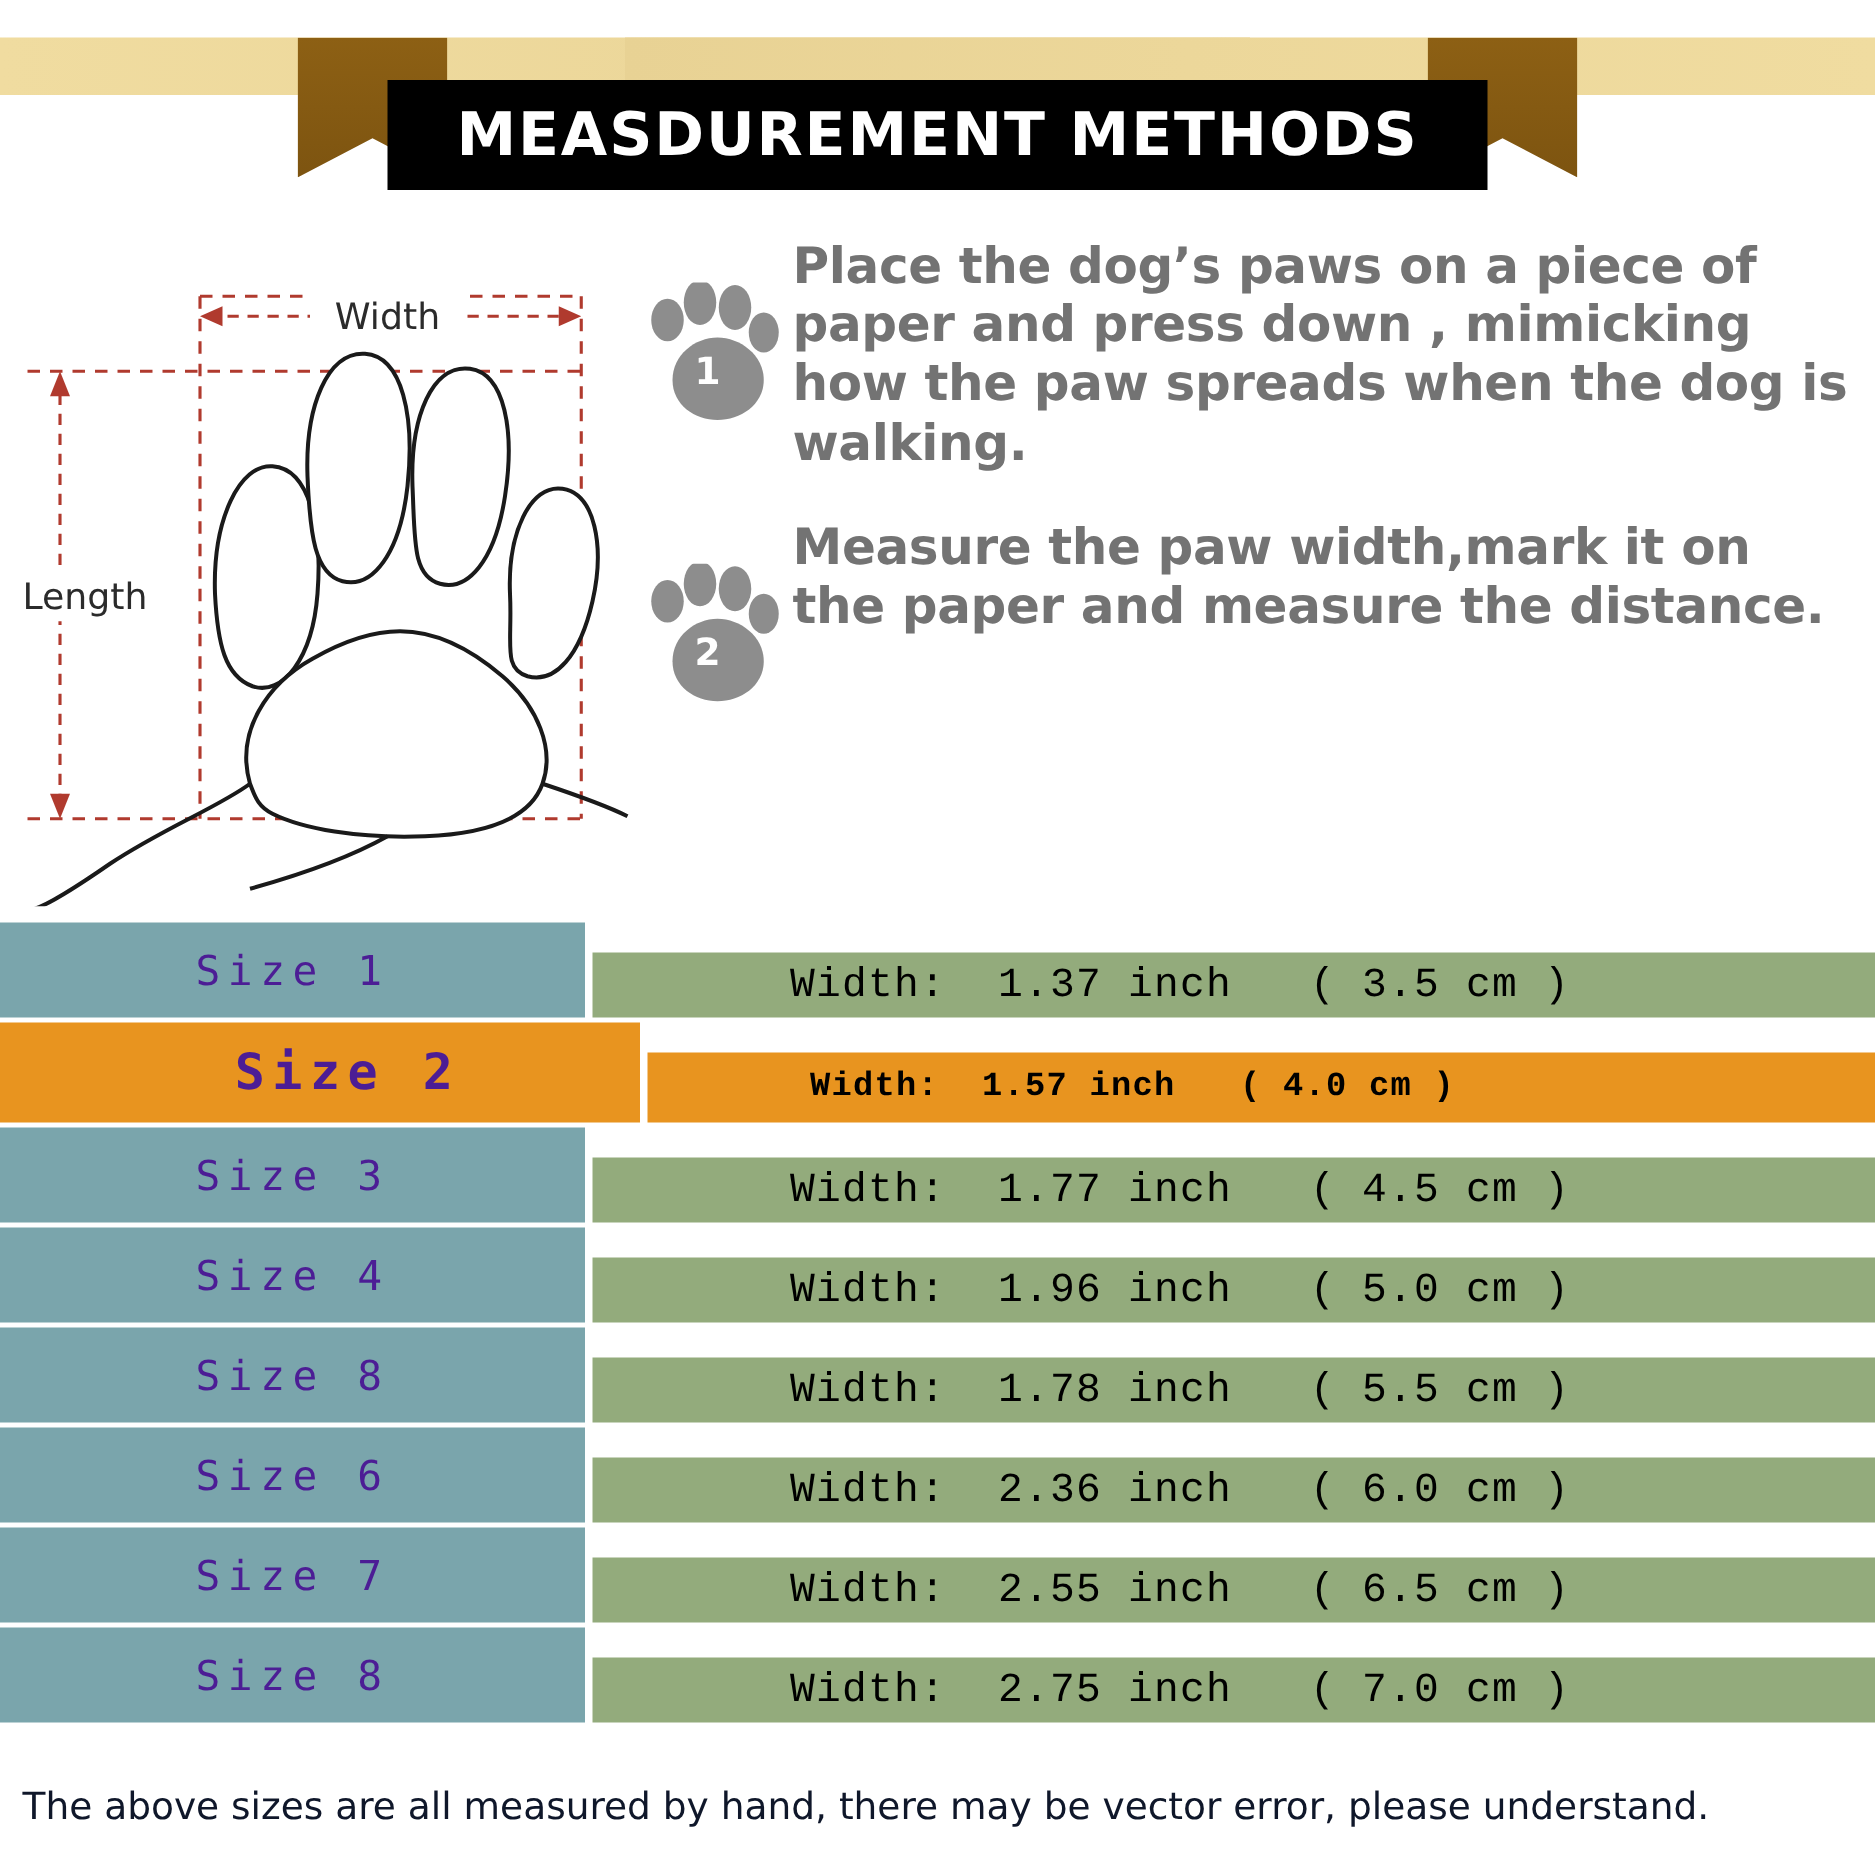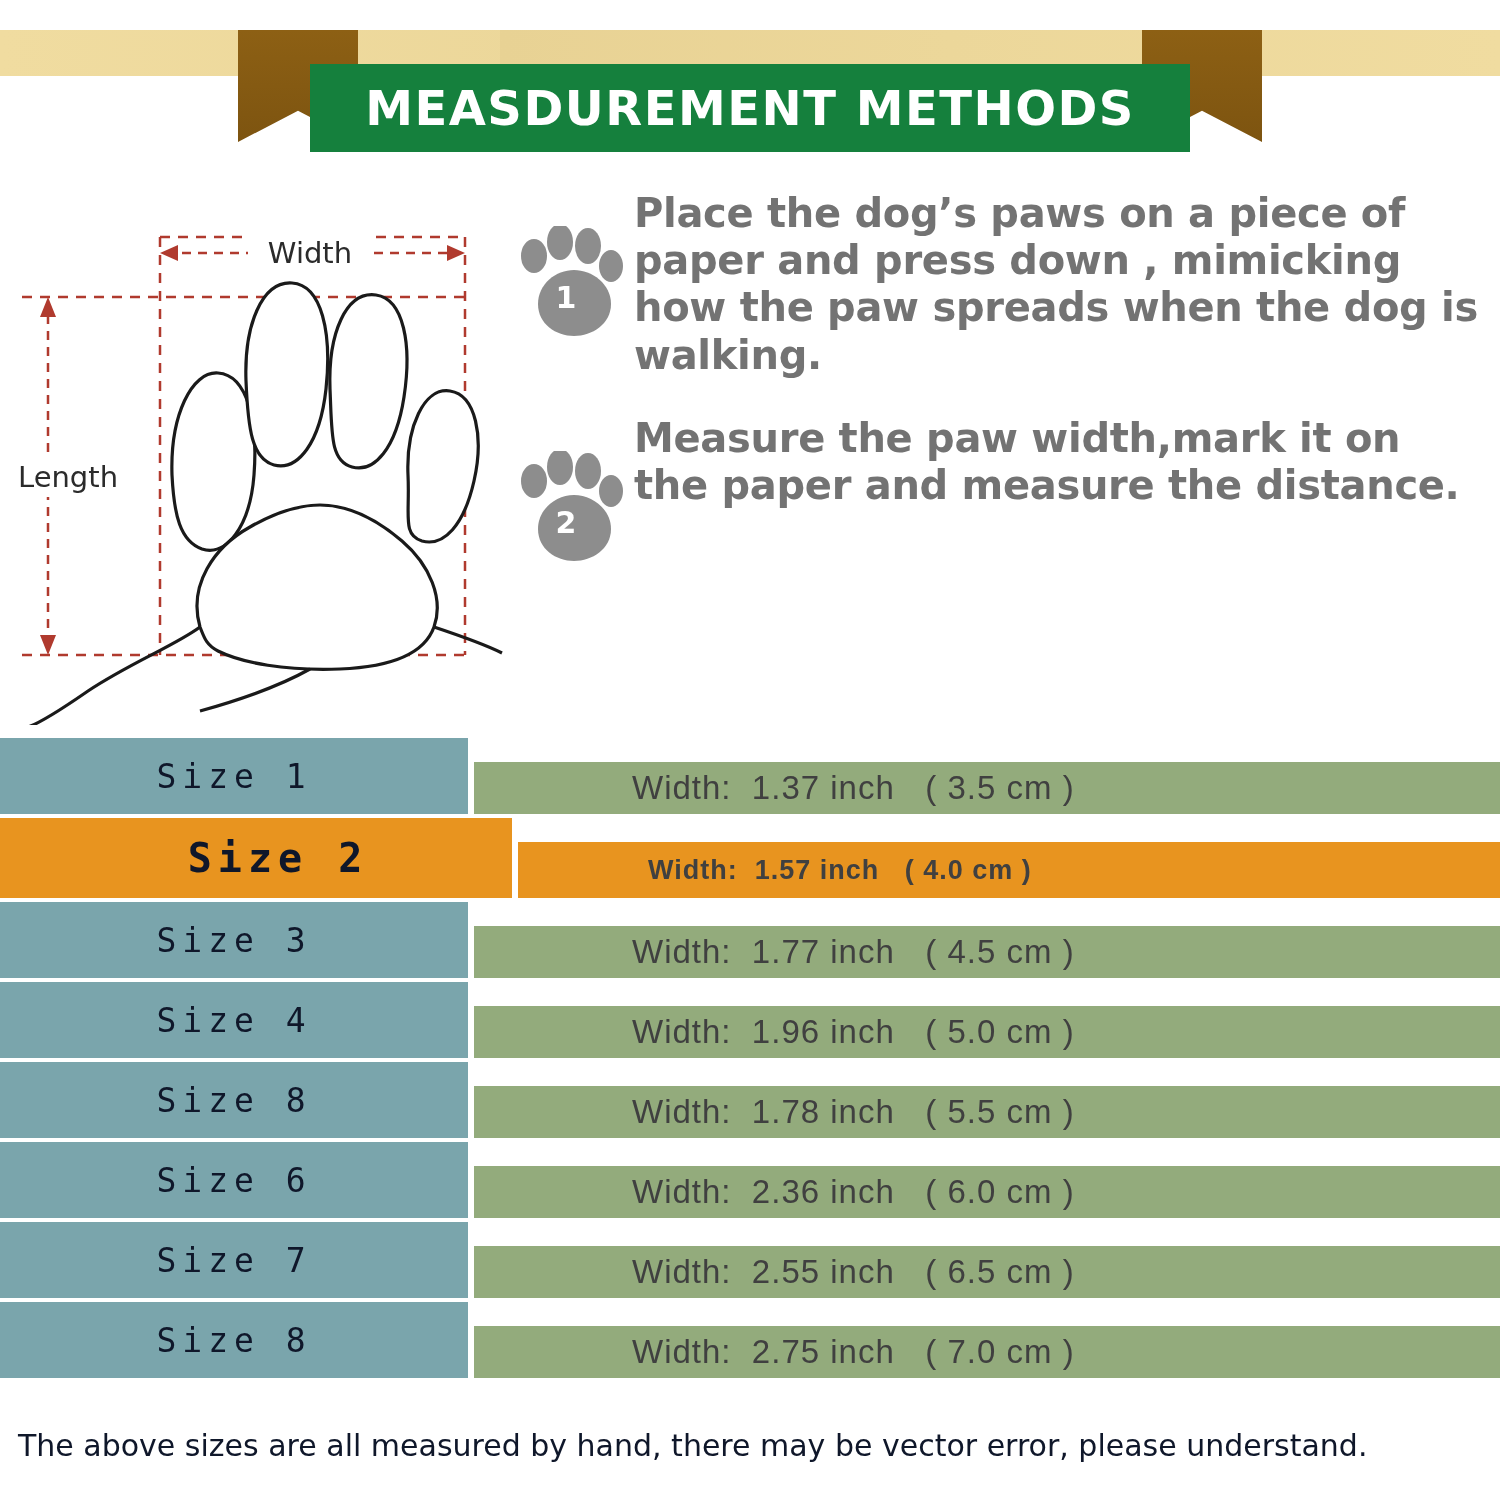--- a/index.html
+++ b/index.html
@@ -54,21 +54,21 @@
     left: 1142px;
     clip-path: polygon(0 0, 100% 0, 100% 100%, 50% 72%, 0 100%);
     background: linear-gradient(to bottom, #8d6014, #7d5410);
   }
   .banner-plate {
     position: absolute;
     left: 310px;
     top: 46px;
     width: 880px;
     height: 88px;
-    background: #15803d;
+    background: #000000;
     display: flex;
     align-items: center;
     justify-content: center;
   }
   .banner-title {
     color: #ffffff;
     font-size: 48px;
     font-weight: bold;
     letter-spacing: 1.5px;
     font-family: "DejaVu Sans", sans-serif;
@@ -139,37 +139,37 @@
     display: flex;
     width: 1500px;
     height: 76px;
     margin-bottom: 4px;
   }
   .tcell-size {
     width: 468px;
     display: flex;
     align-items: center;
     justify-content: center;
-    color: #0f172a;
+    color: #4c1d95;
     font-size: 33px;
     letter-spacing: 6px;
     background: #7aa5ac;
     font-family: "DejaVu Sans Mono", monospace;
   }
   .tcell-width {
     flex: 1;
     margin-left: 6px;
     display: flex;
     align-items: center;
     padding-left: 158px;
-    color: #404040;
+    color: #000000;
     font-size: 33px;
     letter-spacing: 1px;
     background: #93ab7c;
-    font-family: Liberation Sans, sans-serif;
+    font-family: Liberation Mono, monospace;
     white-space: pre;
     margin-top: 24px;
   }
   .trow.highlight { height: 80px; }
   .trow.highlight .tcell-size {
     background: #e8941f;
     font-size: 40px;
     font-weight: bold;
     letter-spacing: 6px;
     padding-left: 44px;

